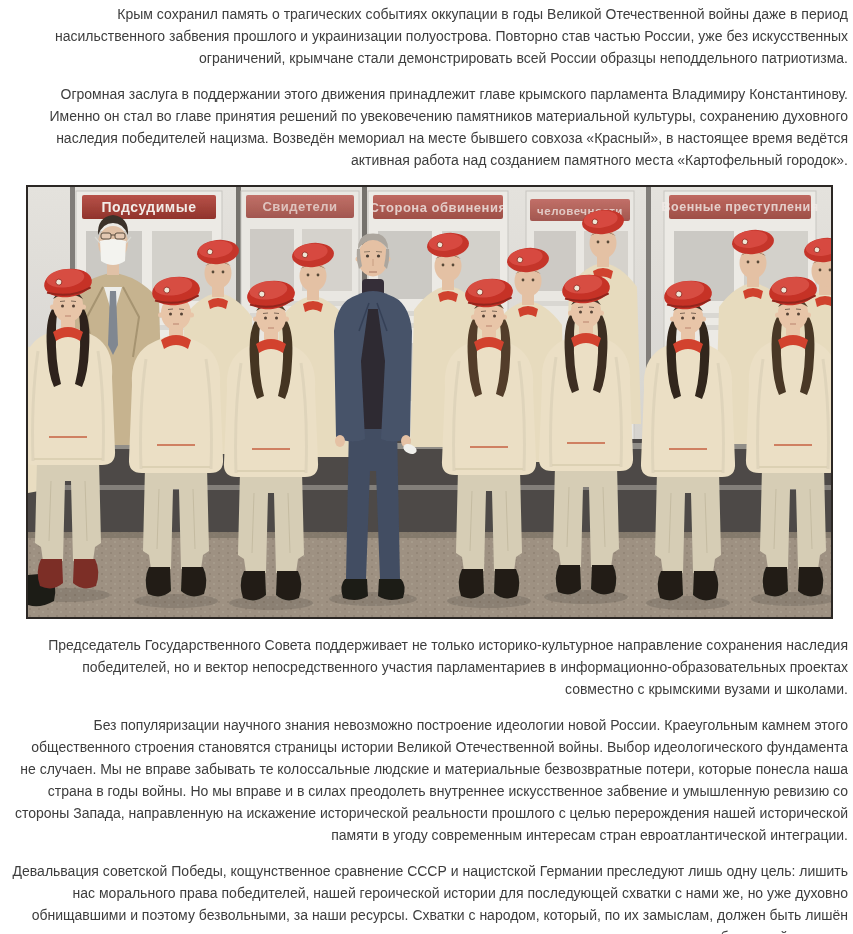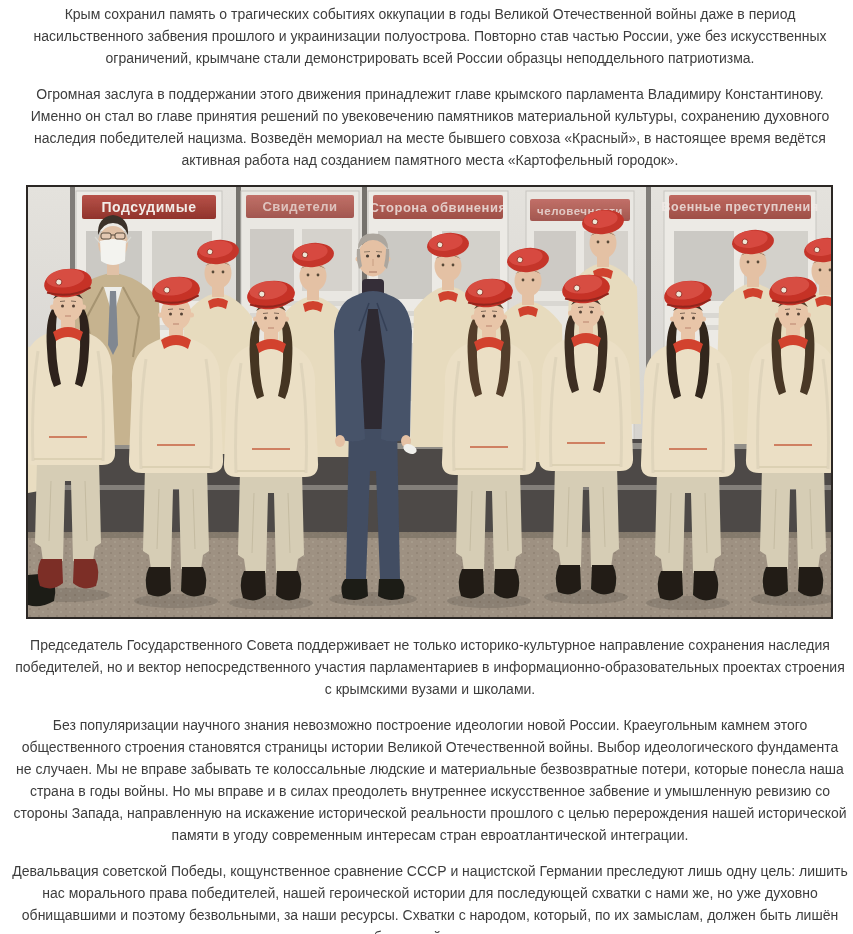--- a/index.html
+++ b/index.html
@@ -1,18 +1,18 @@
 <!DOCTYPE html>
 <html lang="ru"><head>
 <meta charset="utf-8">
 <style>
   html,body{margin:0;padding:0;background:#ffffff;}
   body{width:853px;font-family:"Liberation Sans","DejaVu Sans",sans-serif;}
   .article{padding:3px 5px 0 4px;font-size:14px;line-height:22px;color:#3d3d3d;}
-  .article p{margin:0 0 14px 8px;text-align:center;}
+  .article p{margin:0 0 14px 8px;text-align:right;}
   .photo-frame{margin:4px 0 15px 22px;width:803px;border:2px solid #2b2724;line-height:0;background:#d8d6d2;}
   .photo-frame svg{display:block;}
   svg text{font-family:"Liberation Sans","DejaVu Sans",sans-serif;font-weight:bold;fill:#f3ece9;letter-spacing:0.5px;}
 </style>
 </head>
 <body>
 
 <main class="article">
 
   <p>Крым сохранил память о трагических событиях оккупации в годы Великой Отечественной войны даже в период насильственного забвения прошлого и украинизации полуострова. Повторно став частью России, уже без искусственных ограничений, крымчане стали демонстрировать всей России образцы неподдельного патриотизма.</p>
@@ -228,19 +228,19 @@
           <use href="#youth" transform="translate(558,-12)" style="--hair:#33251a"></use>
           <use href="#youth" transform="translate(660,-6)" style="--hair:#271c11"></use>
           <use href="#youth" transform="translate(765,-10)" style="--hair:#41301d"></use>
         </g>
 
         <rect x="0" y="0" width="803" height="430" fill="#f5ead8" opacity="0.05"></rect>
       </g>
     </svg>
   </figure>
 
-  <p>Председатель Государственного Совета поддерживает не только историко-культурное направление сохранения наследия победителей, но и вектор непосредственного участия парламентариев в информационно-образовательных проектах строения с крымскими вузами и школами.</p>
+  <p>Председатель Государственного Совета поддерживает не только историко-культурное направление сохранения наследия победителей, но и вектор непосредственного участия парламентариев в информационно-образовательных проектах совместно с крымскими вузами и школами.</p>
 
   <p>Без популяризации научного знания невозможно построение идеологии новой России. Краеугольным камнем этого общественного строения становятся страницы истории Великой Отечественной войны. Выбор идеологического фундамента не случаен. Мы не вправе забывать те колоссальные людские и материальные безвозвратные потери, которые понесла наша страна в годы войны. Но мы вправе и в силах преодолеть внутреннее искусственное забвение и умышленную ревизию со стороны Запада, направленную на искажение исторической реальности прошлого с целью перерождения нашей исторической памяти в угоду современным интересам стран евроатлантической интеграции.</p>
 
   <p>Девальвация советской Победы, кощунственное сравнение СССР и нацистской Германии преследуют лишь одну цель: лишить нас морального права победителей, нашей героической истории для последующей схватки с нами же, но уже духовно обнищавшими и поэтому безвольными, за наши ресурсы. Схватки с народом, который, по их замыслам, должен быть лишён собственной истории.</p>
 
 </main>
 
 </body></html>

